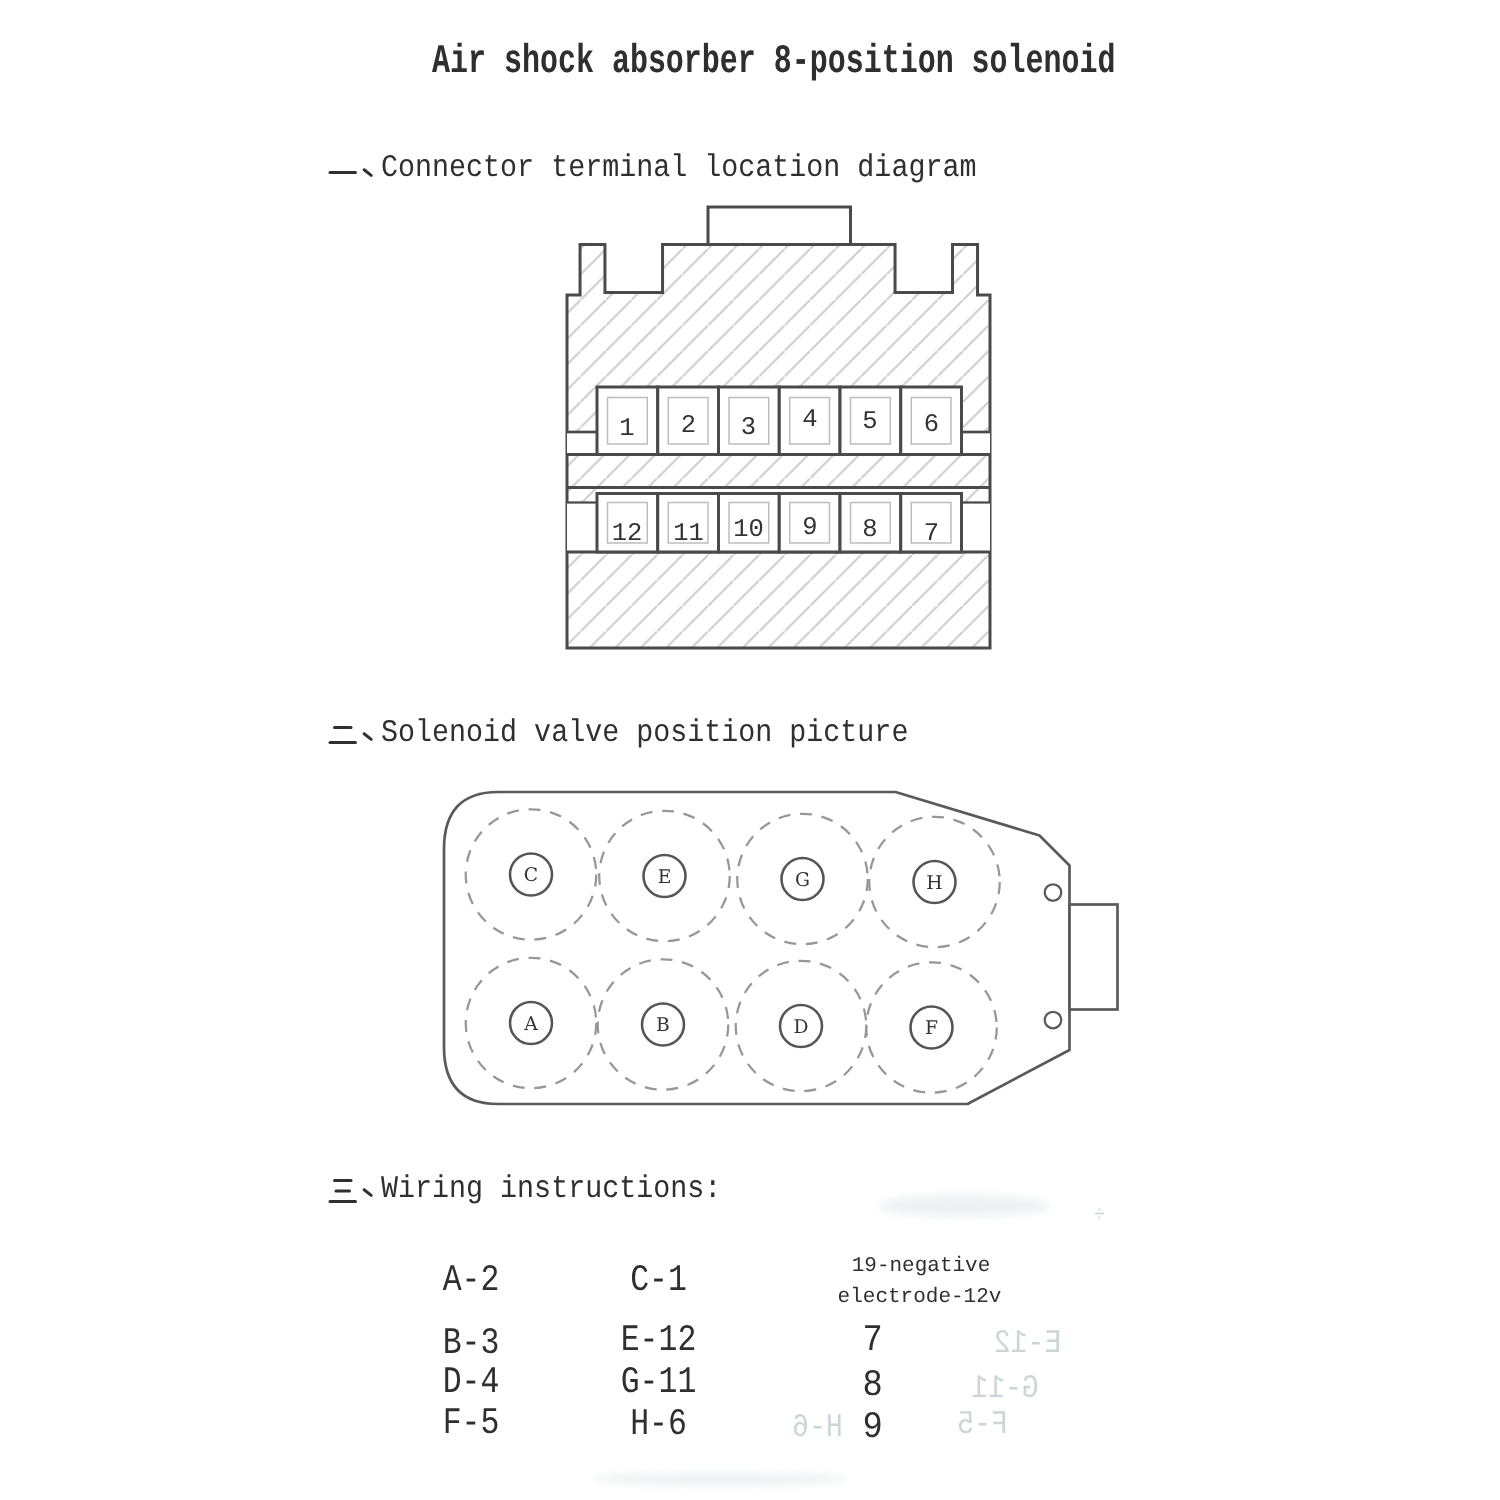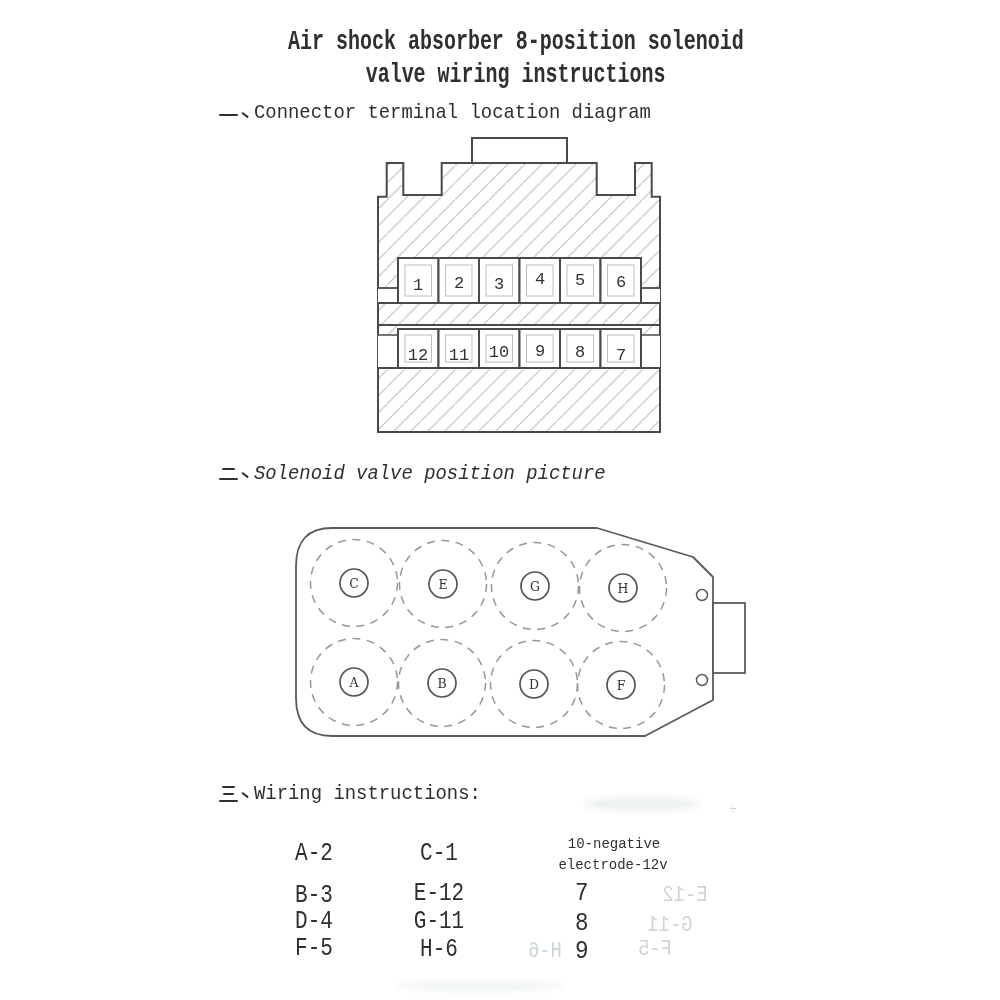--- a/index.html
+++ b/index.html
@@ -6,21 +6,21 @@
   .canvas{position:relative;width:1000px;height:1000px;background:#ffffff;overflow:hidden;
           font-family:"Liberation Mono",monospace;color:#2f2f2f;}
   
   .title{position:absolute;left:0;top:26px;width:100%;text-align:center;
          font-weight:bold;font-size:27px;line-height:33px;}
   .tline{display:block;white-space:nowrap;padding-left:32px;}
   .squish{display:inline-block;transform:scaleX(0.74);}
   
   .heading{position:absolute;left:218px;display:flex;align-items:flex-start;}
   .htext{font-size:21px;line-height:23px;transform:scaleX(0.9);transform-origin:left center;white-space:nowrap;}
-  .h1{top:101px;align-items:center;} .h2{top:462px;font-style:italic;} .h3{top:782px;}
+  .h1{top:101px;align-items:center;} .h2{top:478px;} .h3{top:782px;}
   
   .cjknum{position:relative;display:inline-block;width:22px;height:22px;}
   .cjknum i,.dun i{position:absolute;background:#2f2f2f;height:2px;border-radius:1px;}
   .one-b{left:1px;top:12px;width:19px;}
   .two-t{left:4px;top:6px;width:13px;}  .two-b{left:1px;top:16px;width:19px;}
   .three-t{left:4px;top:4px;width:13px;}.three-m{left:5px;top:11px;width:11px;}.three-b{left:1px;top:18px;width:19px;}
   .dun{position:relative;display:inline-block;width:11px;height:22px;margin-right:3px;}
   .dun i{left:1px;top:12px;width:8px;height:2.4px;transform:rotate(38deg);border-radius:1.5px;}
   
   .fig1{position:absolute;left:370px;top:132px;width:300px;height:310px;}
@@ -39,21 +39,20 @@
          transform:translateX(-50%) scaleX(-0.85);filter:blur(0.5px);}
   .smudge{position:absolute;background:#e6ebec;filter:blur(3px);border-radius:50%;opacity:.7;}
 </style>
 </head>
 <body>
 
 <div class="canvas">
 
   <div class="title">
     <span class="tline"><span class="squish">Air shock absorber 8-position solenoid</span></span>
-    <span class="tline"><span class="squish">valve wiring instructions</span></span>
   </div>
 
   <div class="heading h1">
     <span class="cjknum">
         <i class="one-b"></i>
       </span>
       <span class="dun">
         <i></i>
       </span>
     <span class="htext">Connector terminal location diagram</span>
@@ -221,21 +220,21 @@
   <span class="w" style="left:314px;top:841px;">A-2</span>
   <span class="w" style="left:314px;top:883px;">B-3</span>
   <span class="w" style="left:314px;top:909px;">D-4</span>
   <span class="w" style="left:314px;top:936px;">F-5</span>
 
   <span class="w" style="left:439px;top:841px;">C-1</span>
   <span class="w" style="left:439px;top:881px;">E-12</span>
   <span class="w" style="left:439px;top:909px;">G-11</span>
   <span class="w" style="left:439px;top:937px;">H-6</span>
 
-  <span class="note" style="left:614px;top:836px;">10-negative</span>
+  <span class="note" style="left:614px;top:836px;">19-negative</span>
   <span class="note" style="left:613px;top:857px;text-align:right;">electrode-12v</span>
   <span class="dg" style="top:881px;">7</span>
   <span class="dg" style="top:911px;">8</span>
   <span class="dg" style="top:939px;">9</span>
 
   <span class="ghost" style="left:685px;top:885px;">E-12</span>
   <span class="ghost" style="left:670px;top:915px;">G-11</span>
   <span class="ghost" style="left:545px;top:941px;">H-6</span>
   <span class="ghost" style="left:655px;top:939px;">F-5</span>
   <span class="ghost" style="left:733px;top:800px;font-size:15px;">÷</span>

